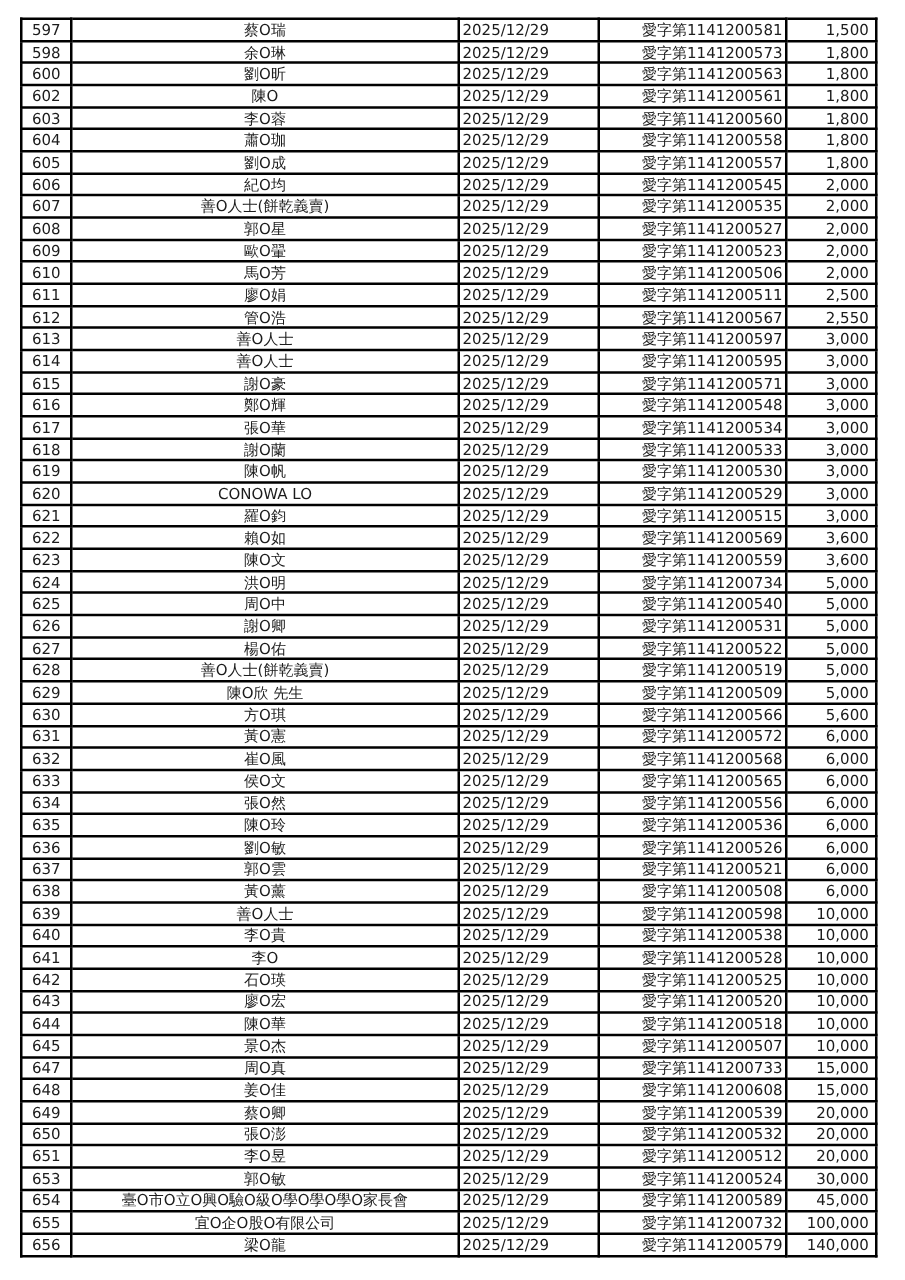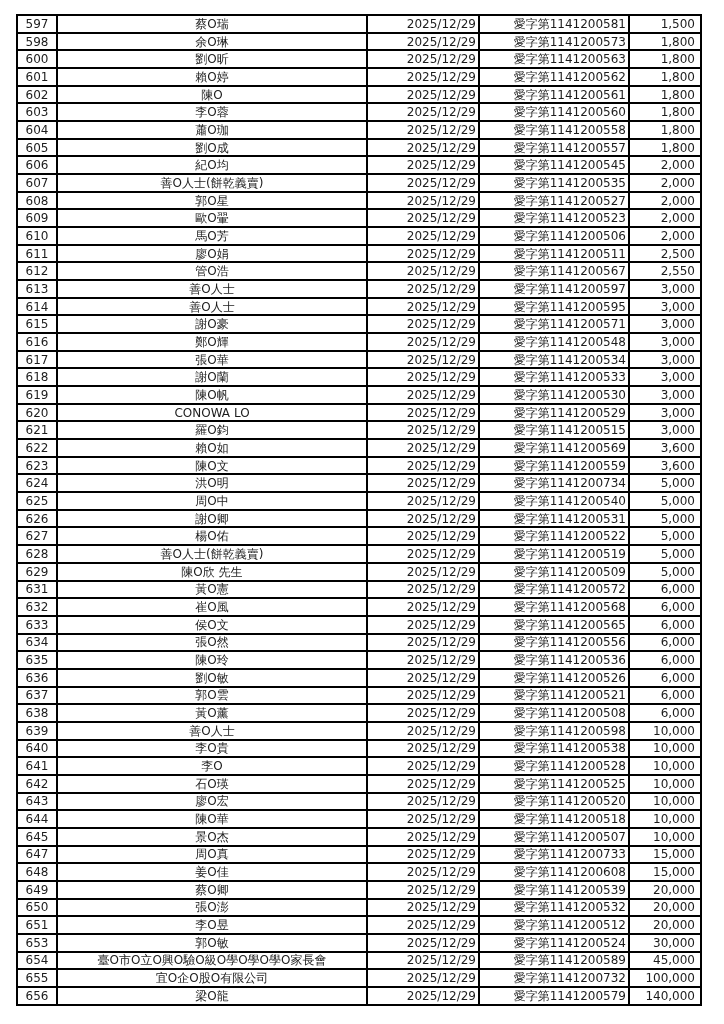--- a/index.html
+++ b/index.html
@@ -34,21 +34,21 @@
     padding: 0 2px;
     font-size: 12px;
     color: #1c1c1c;
     white-space: nowrap;
     overflow: hidden;
     line-height: 1;
     vertical-align: middle;
   }
   .col-no      { text-align: center; }
   .col-name    { text-align: center; }
-  .col-date    { text-align: right; }
+  .col-date    { text-align: left; }
   .col-receipt { text-align: right; }
   .col-amount  { text-align: right; padding-right: 5px !important; }
 </style>
 </head>
 <body>
 
 <div class="page">
   <table class="donations">
     <colgroup>
       <col style="width:40px">
@@ -77,27 +77,20 @@
 
 
         <tr>
           <td class="col-no">600</td>
           <td class="col-name">劉O昕</td>
           <td class="col-date">2025/12/29</td>
           <td class="col-receipt">愛字第1141200563</td>
           <td class="col-amount">1,800</td>
         </tr>
 
-        <tr>
-          <td class="col-no">601</td>
-          <td class="col-name">賴O婷</td>
-          <td class="col-date">2025/12/29</td>
-          <td class="col-receipt">愛字第1141200562</td>
-          <td class="col-amount">1,800</td>
-        </tr>
 
         <tr>
           <td class="col-no">602</td>
           <td class="col-name">陳O</td>
           <td class="col-date">2025/12/29</td>
           <td class="col-receipt">愛字第1141200561</td>
           <td class="col-amount">1,800</td>
         </tr>
 
         <tr>
@@ -309,20 +302,27 @@
         </tr>
 
         <tr>
           <td class="col-no">629</td>
           <td class="col-name">陳O欣 先生</td>
           <td class="col-date">2025/12/29</td>
           <td class="col-receipt">愛字第1141200509</td>
           <td class="col-amount">5,000</td>
         </tr>
 
+        <tr>
+          <td class="col-no">630</td>
+          <td class="col-name">方O琪</td>
+          <td class="col-date">2025/12/29</td>
+          <td class="col-receipt">愛字第1141200566</td>
+          <td class="col-amount">5,600</td>
+        </tr>
 
         <tr>
           <td class="col-no">631</td>
           <td class="col-name">黃O憲</td>
           <td class="col-date">2025/12/29</td>
           <td class="col-receipt">愛字第1141200572</td>
           <td class="col-amount">6,000</td>
         </tr>
 
         <tr>

